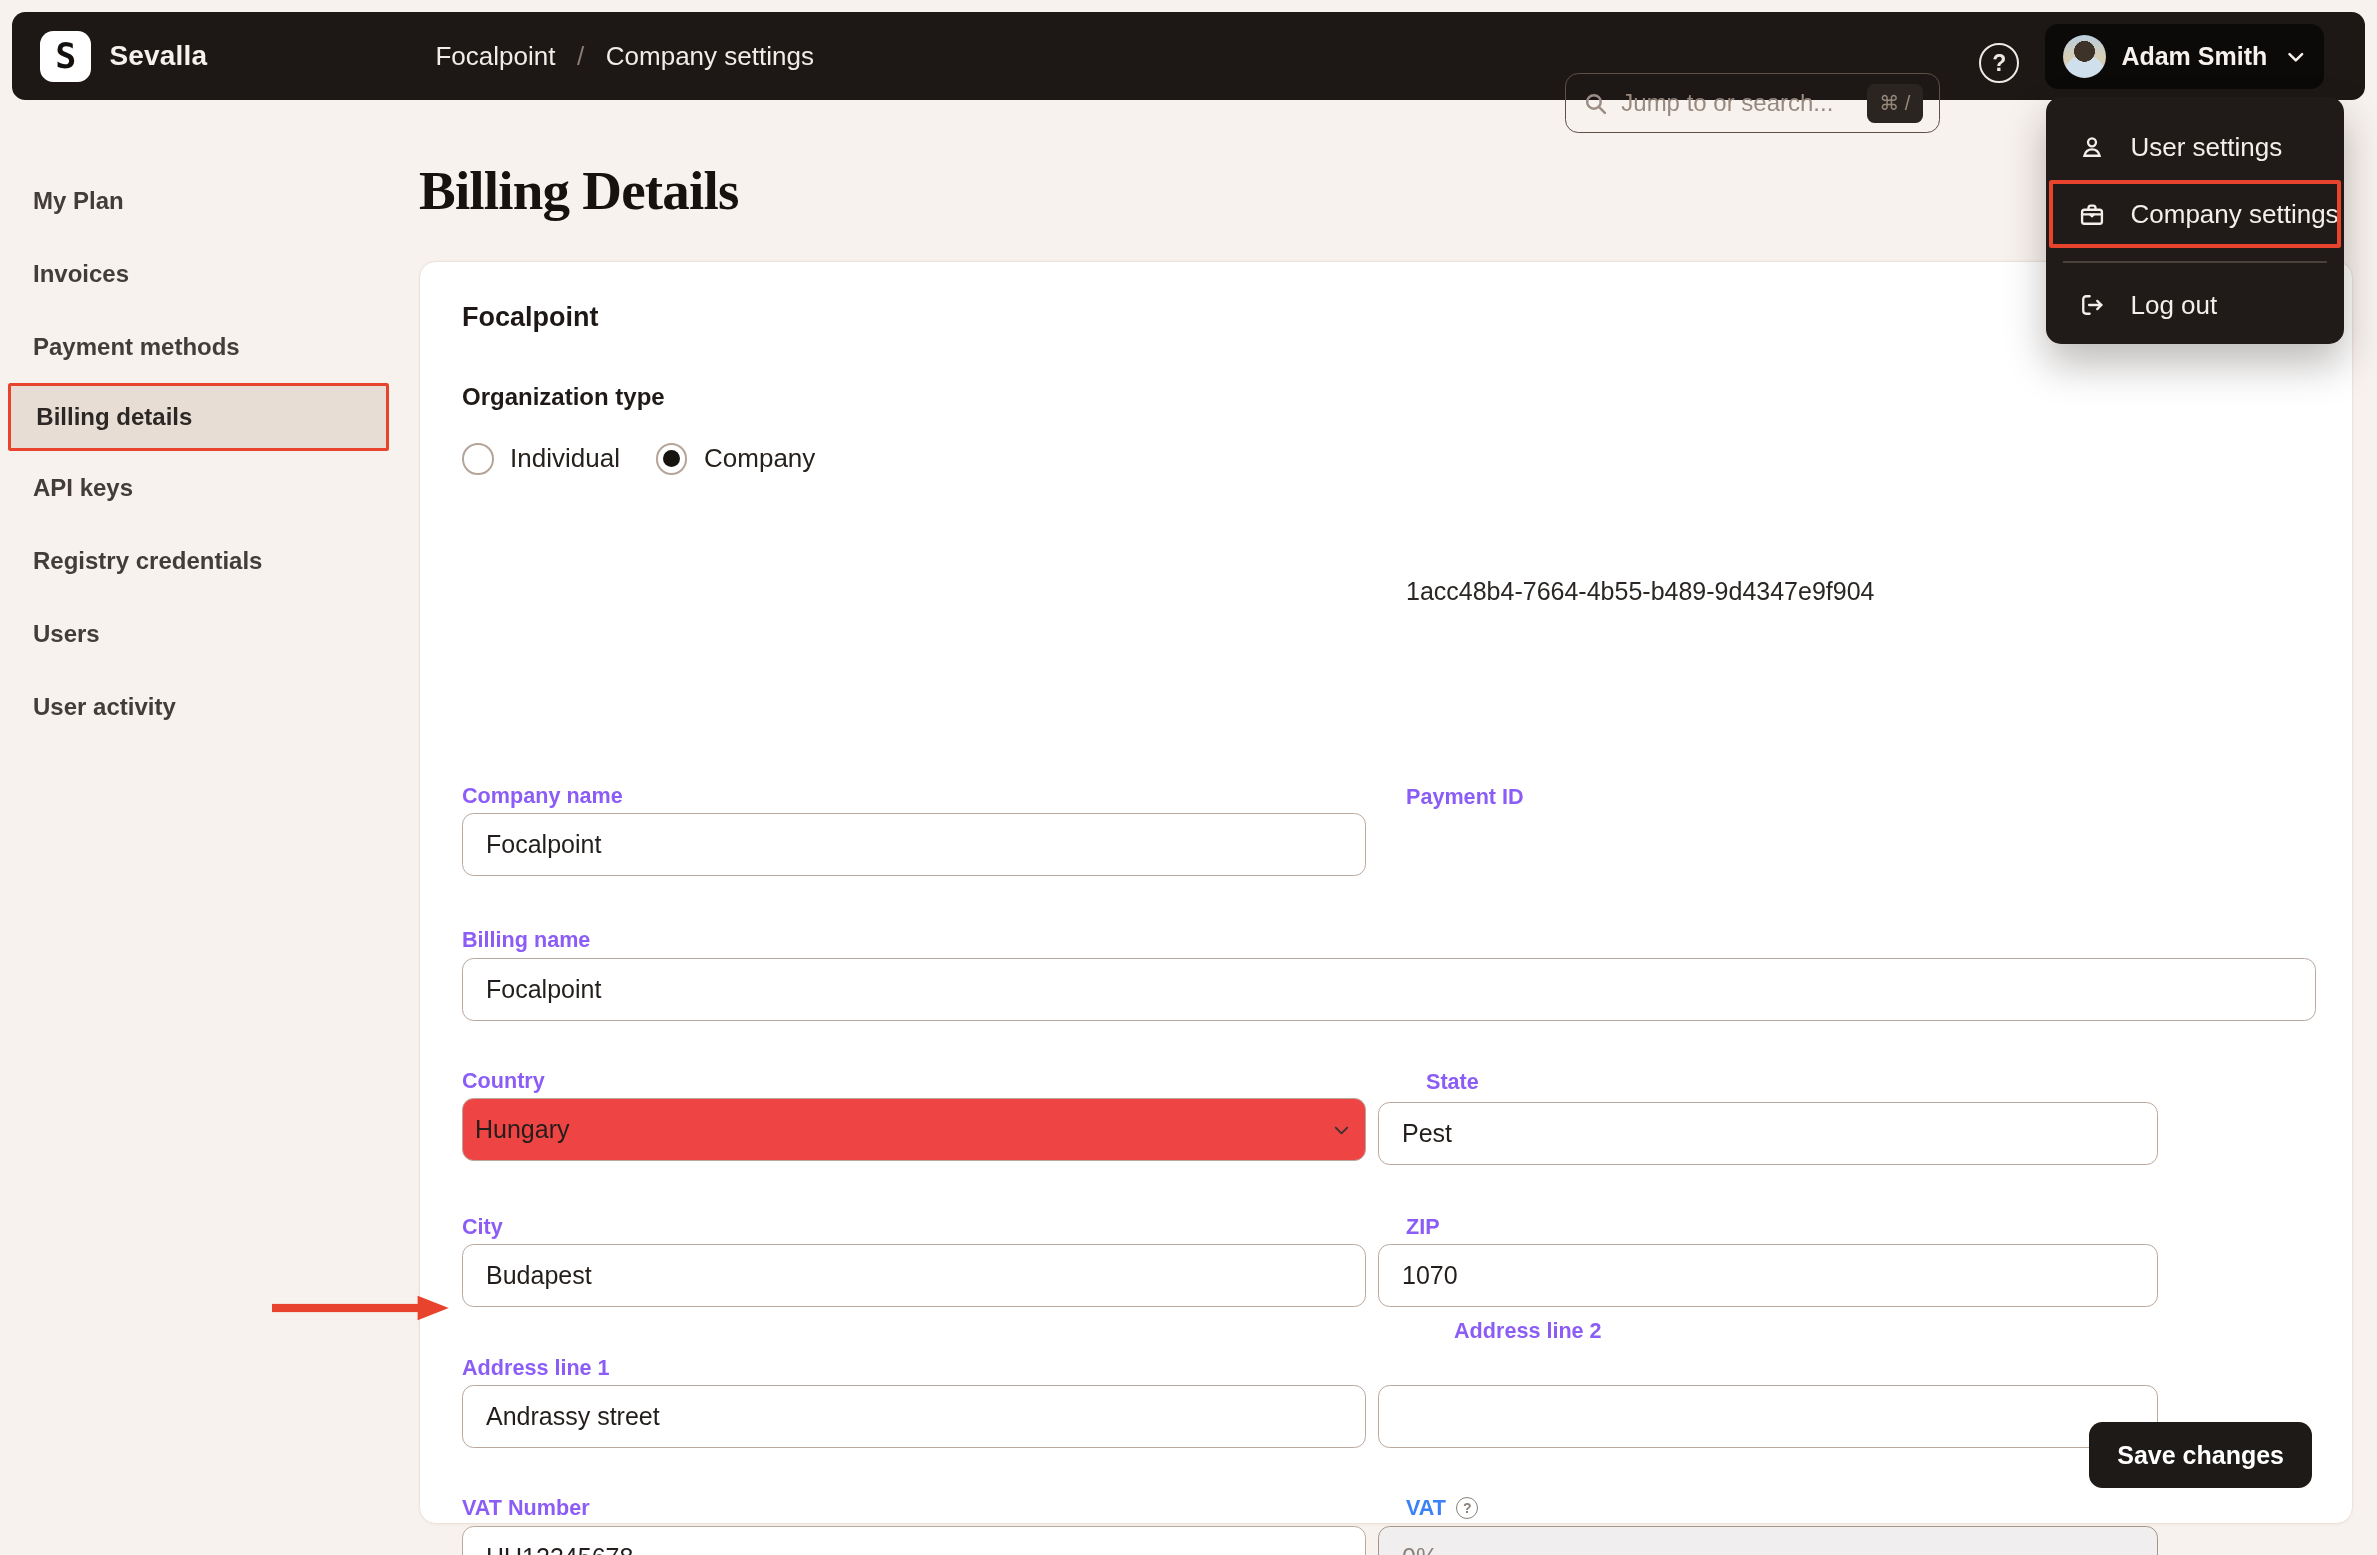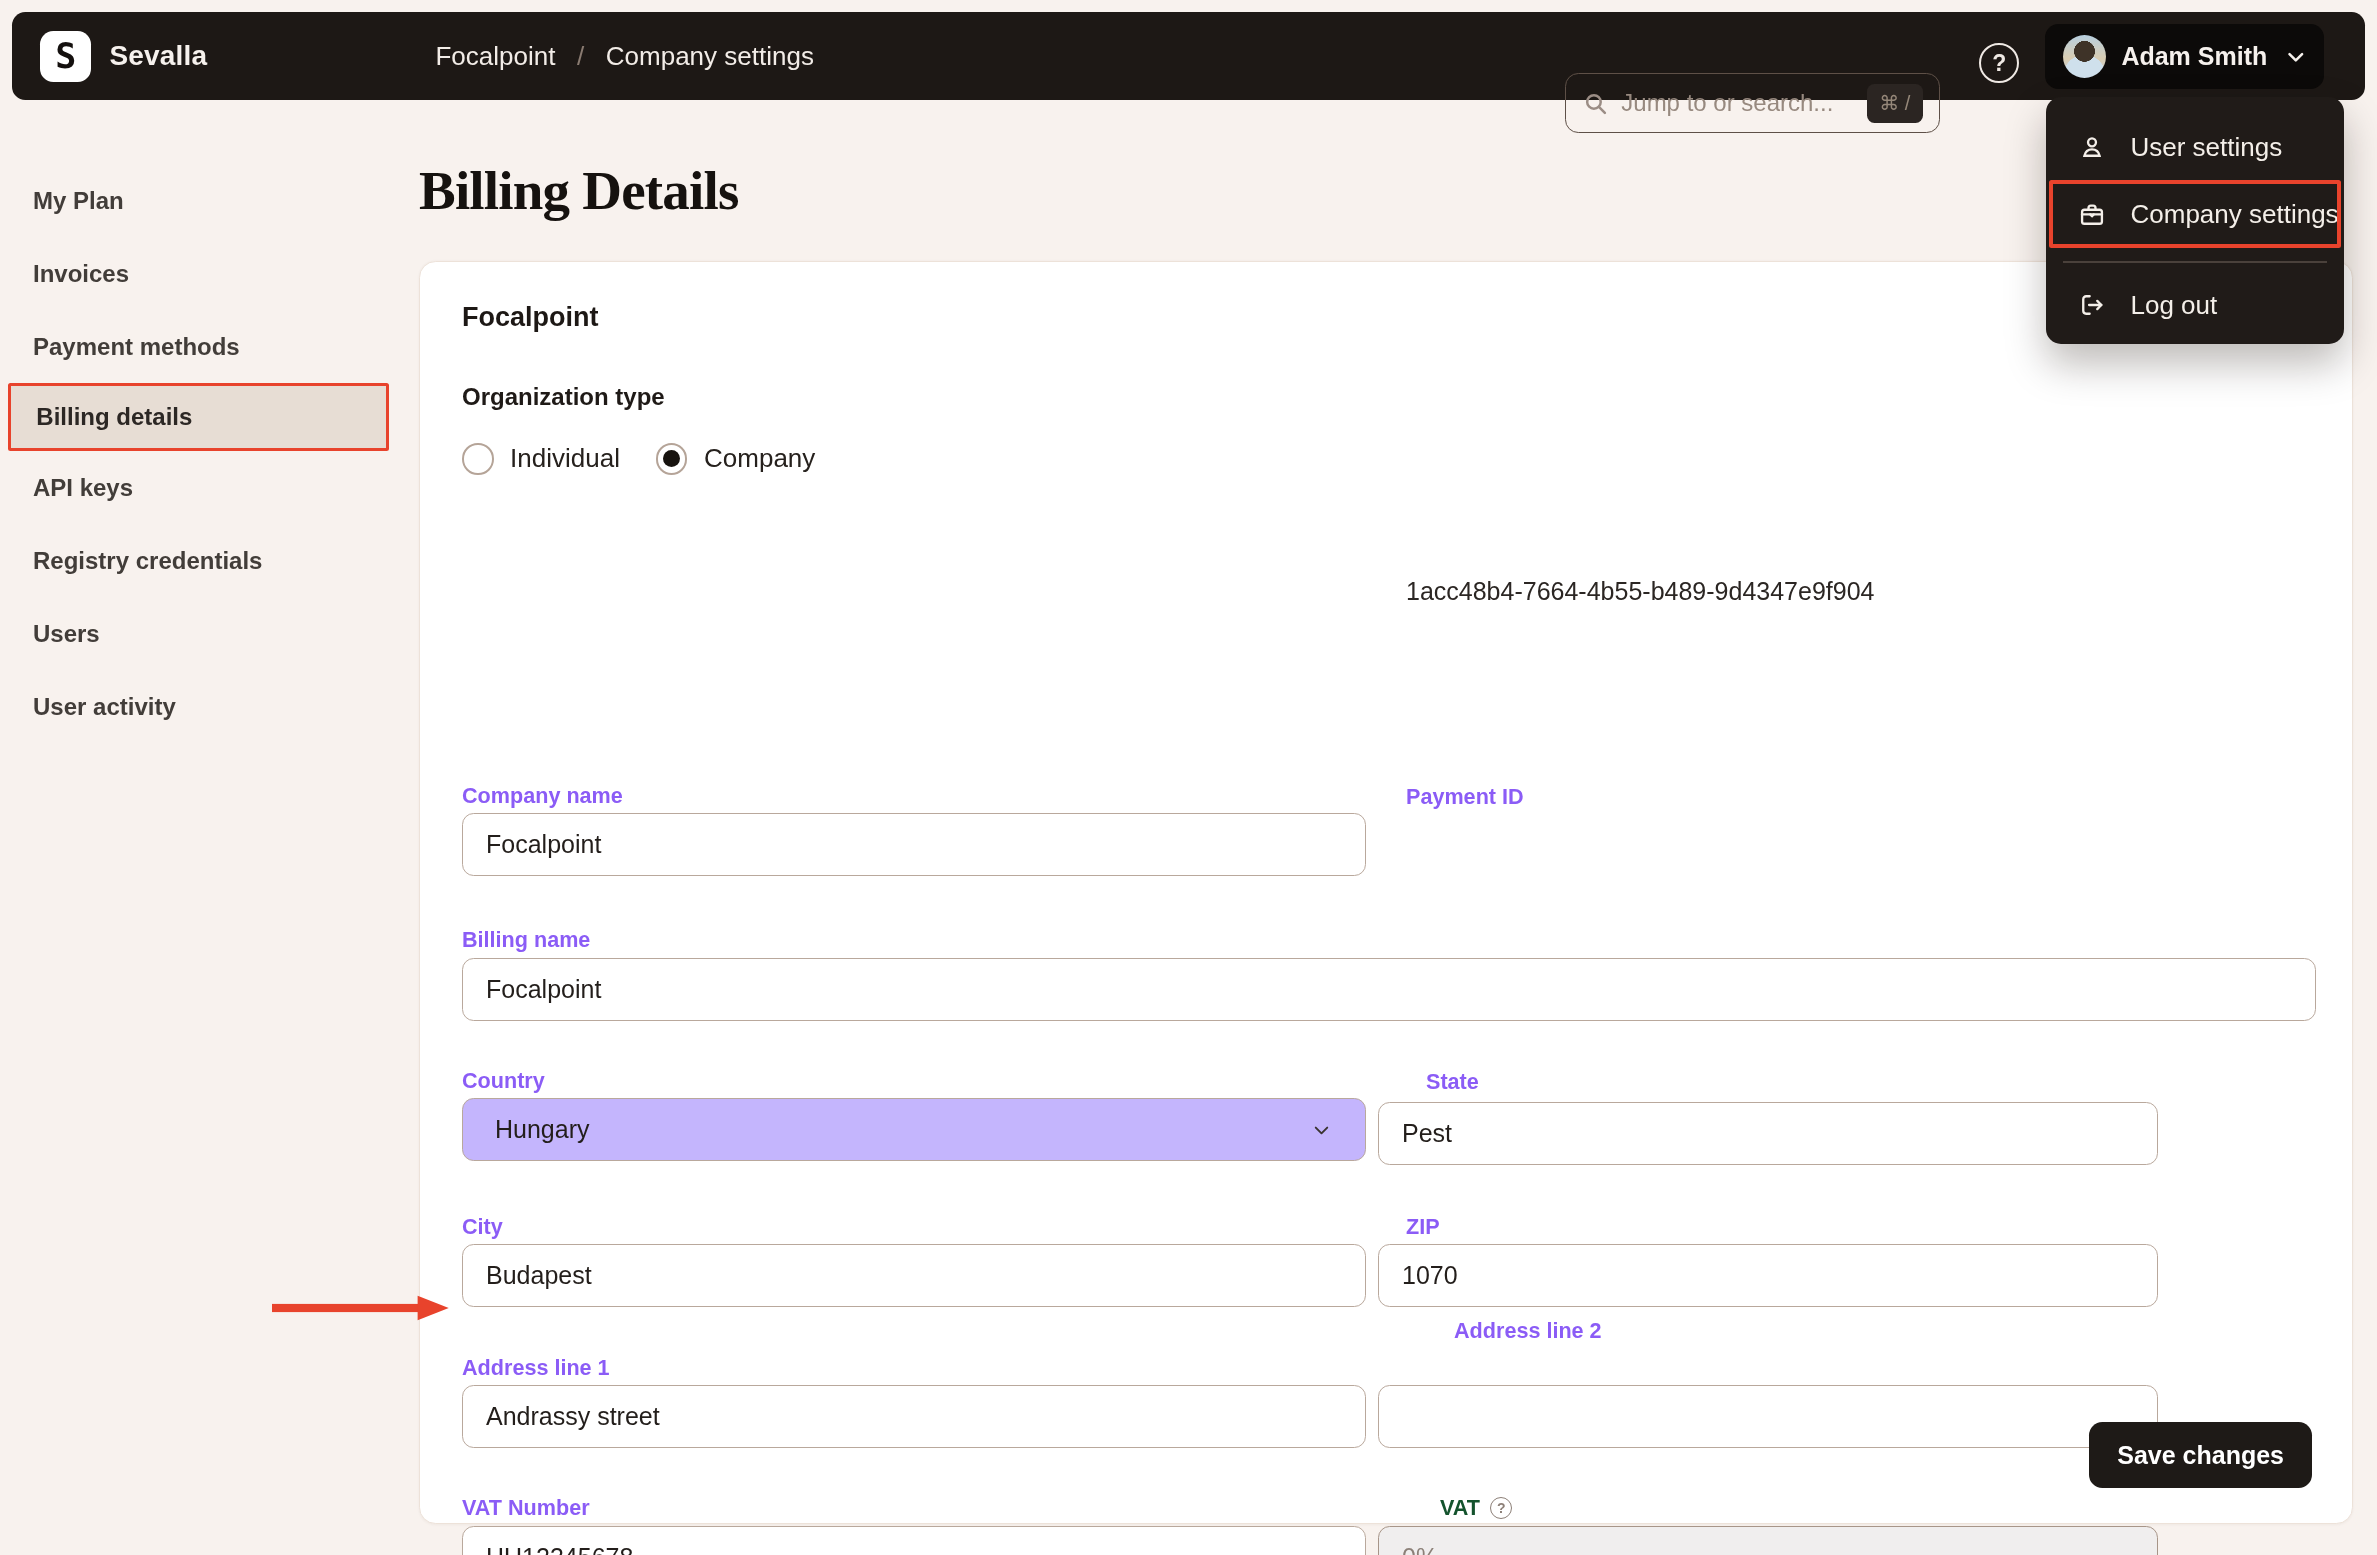--- a/index.html
+++ b/index.html
@@ -102,21 +102,21 @@
   }
 
   
   .card {
     position:absolute; left:419px; top:261px; width:1934px; height:1263px;
     background:#fff; border:1.7px solid #ede2d9; border-radius:16.6px;
     box-shadow:0 0.8px 2.5px rgba(80,50,30,.05);
   }
   .card-title { position:absolute; left:42px; top:40px; font-size:27px; font-weight:700; color:#1d1815; }
   .field-label { position:absolute; font-size:21.6px; font-weight:600; color:#8b5cf6; display:flex; align-items:center; gap:10px; }
-  .field-label.muted { color:#14532d;margin-left:34px; }
+  .field-label.muted { color:#3b82f6; }
   .org-label { position:absolute; left:42px; top:121px; font-size:24px; font-weight:600; color:#1f1a17; }
 
   .radio-row { position:absolute; left:42px; top:181px; display:flex; align-items:center; gap:36px; }
   .radio-opt { display:flex; align-items:center; gap:16.6px; cursor:pointer; }
   .radio-circle {
     width:31.5px; height:31.5px; border-radius:50%; border:2.1px solid #b5a498; background:#fff;
     display:flex; align-items:center; justify-content:center;
   }
   .radio-circle.checked::after { content:""; width:17.4px; height:17.4px; border-radius:50%; background:#17130f; }
   .radio-text { font-size:26px; color:#26211d; }
@@ -127,22 +127,22 @@
     font-size:25px; color:#231e1b; padding:0 23px; outline:none;
   }
   .tinput:disabled, .tinput.disabled {
     background:#f0eeee; border-color:#a79588; color:#8c8078;
   }
   .col-l { left:42px; width:904px; }
   .col-r { left:958px; width:780px; }
   .full-w { left:42px; width:1854px; }
 
   .select-box {
-    position:absolute; height:63px; border:1.7px solid #b9a89c; border-radius:11.6px; background:#c4b5fd;
-    display:flex; align-items:center; padding:0 32px; font-size:25px; color:#231e1b; cursor:pointer;
+    position:absolute; height:63px; border:1.7px solid #b9a89c; border-radius:11.6px; background:#ef4444;
+    display:flex; align-items:center; padding:0 12px; font-size:25px; color:#231e1b; cursor:pointer;
   }
   .select-box .sel-chev { margin-left:auto; display:flex; }
 
   .id-value { position:absolute; left:986px; top:315px; font-size:25px; color:#2b2623; }
 
   .qmark-icon {
     width:22.4px; height:22.4px; border-radius:50%; border:1.7px solid #8d8078;
     display:inline-flex; align-items:center; justify-content:center;
     font-size:14px; font-weight:700; color:#8d8078; flex:0 0 auto;
   }

